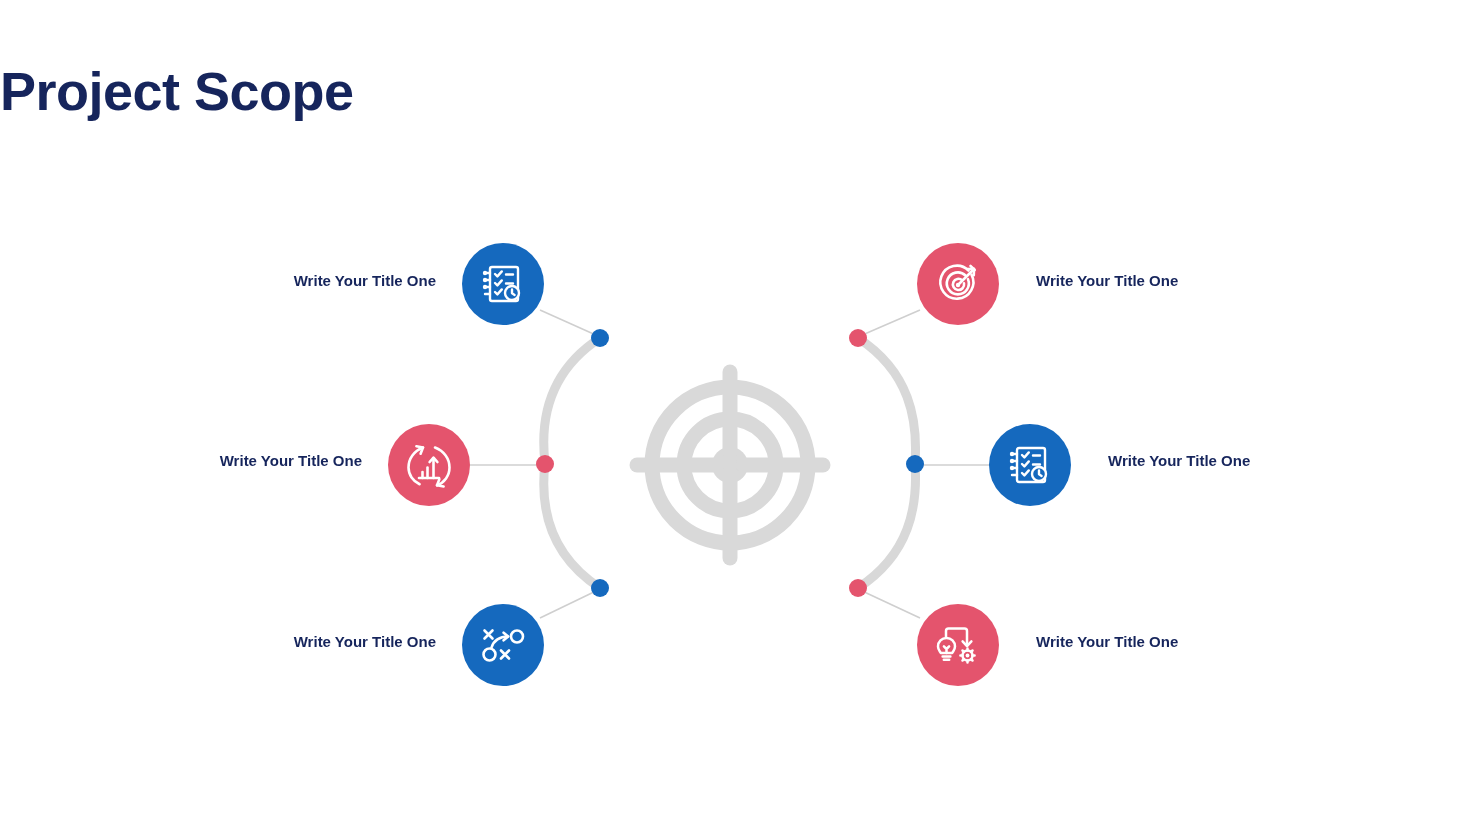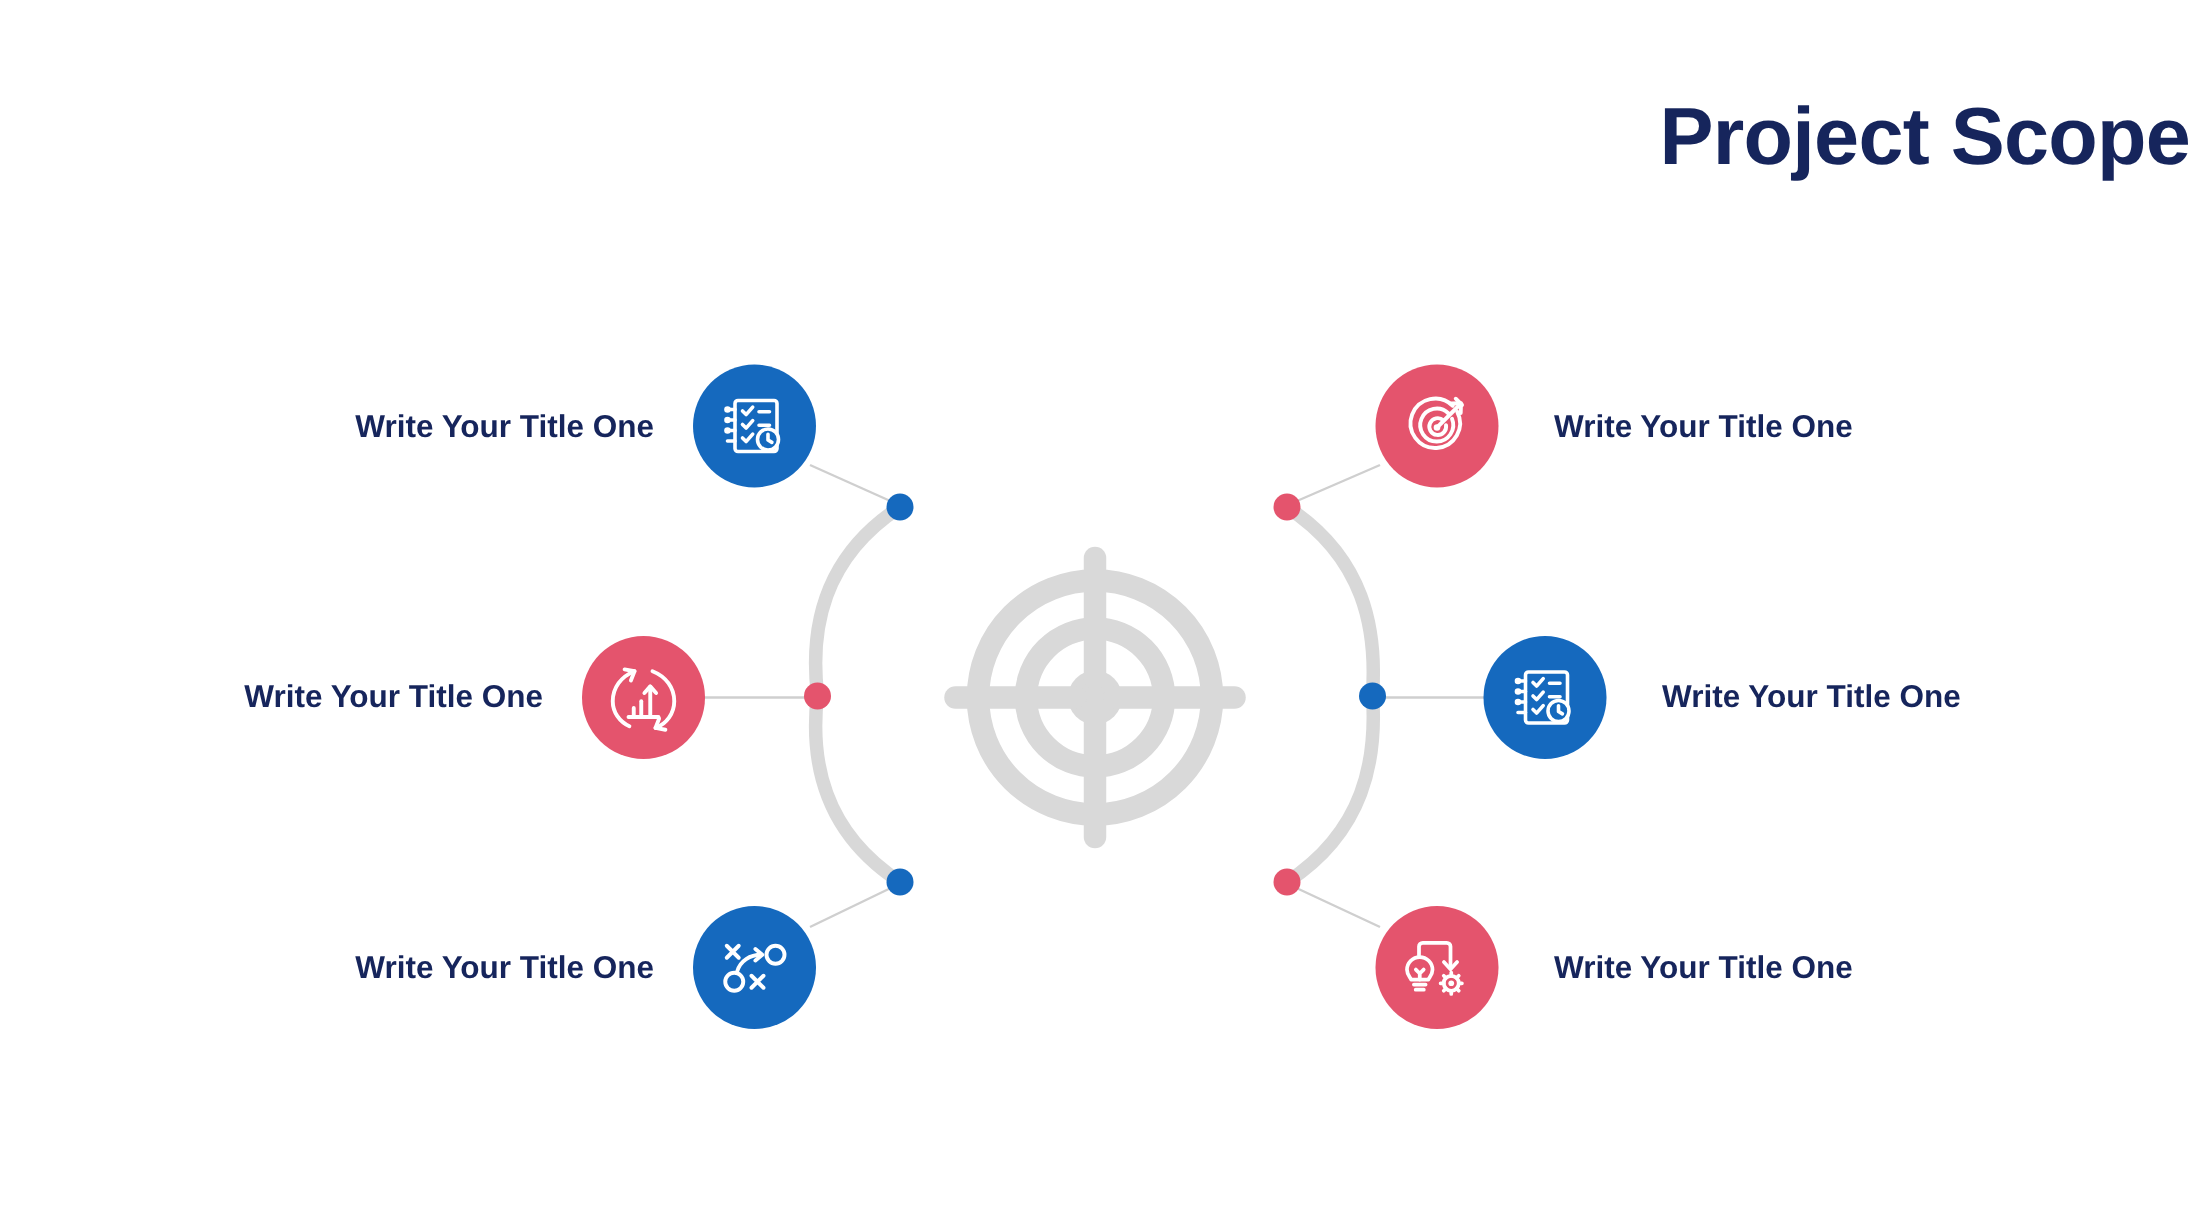--- a/index.html
+++ b/index.html
@@ -19,21 +19,21 @@
     height: 821px;
     background: #ffffff;
   }
 
   
   #page-title {
     position: absolute;
     left: 0;
     top: 62px;
     width: 1460px;
-    text-align: right;
+    text-align: left;
     font-size: 54px;
     font-weight: bold;
     letter-spacing: -0.5px;
     color: #16255C;
     line-height: 1.1;
   }
 
   
   #diagram-svg {
     position: absolute;
@@ -51,21 +51,21 @@
     border-radius: 50%;
     display: flex;
     align-items: center;
     justify-content: center;
   }
   .node-circle svg { display: block; }
 
   
   .node-label {
     position: absolute;
-    font-size: 21px;
+    font-size: 15px;
     font-weight: bold;
     color: #16255C;
     white-space: nowrap;
     line-height: 1.2;
   }
   .node-label.align-right { text-align: right; }
   .node-label.align-left  { text-align: left; }
 </style>
 </head>
 <body>

